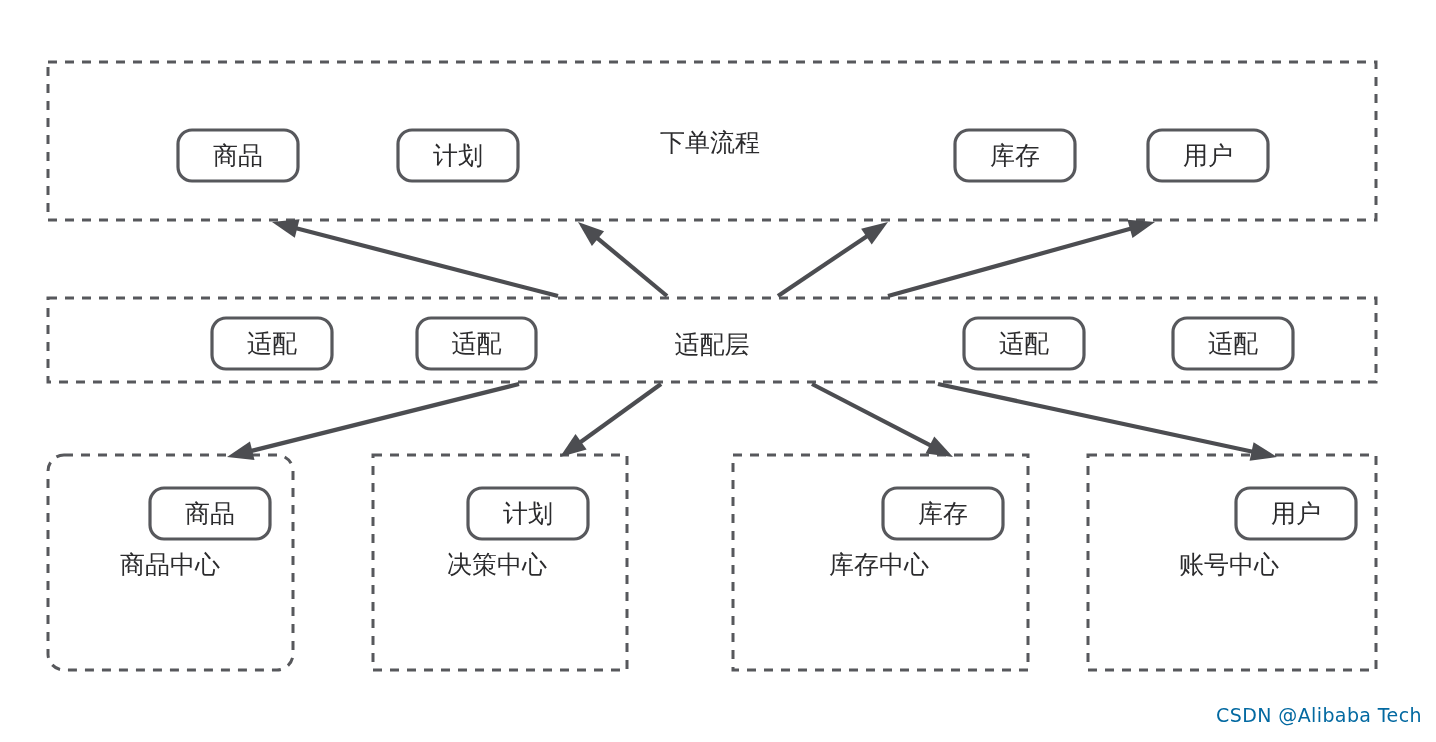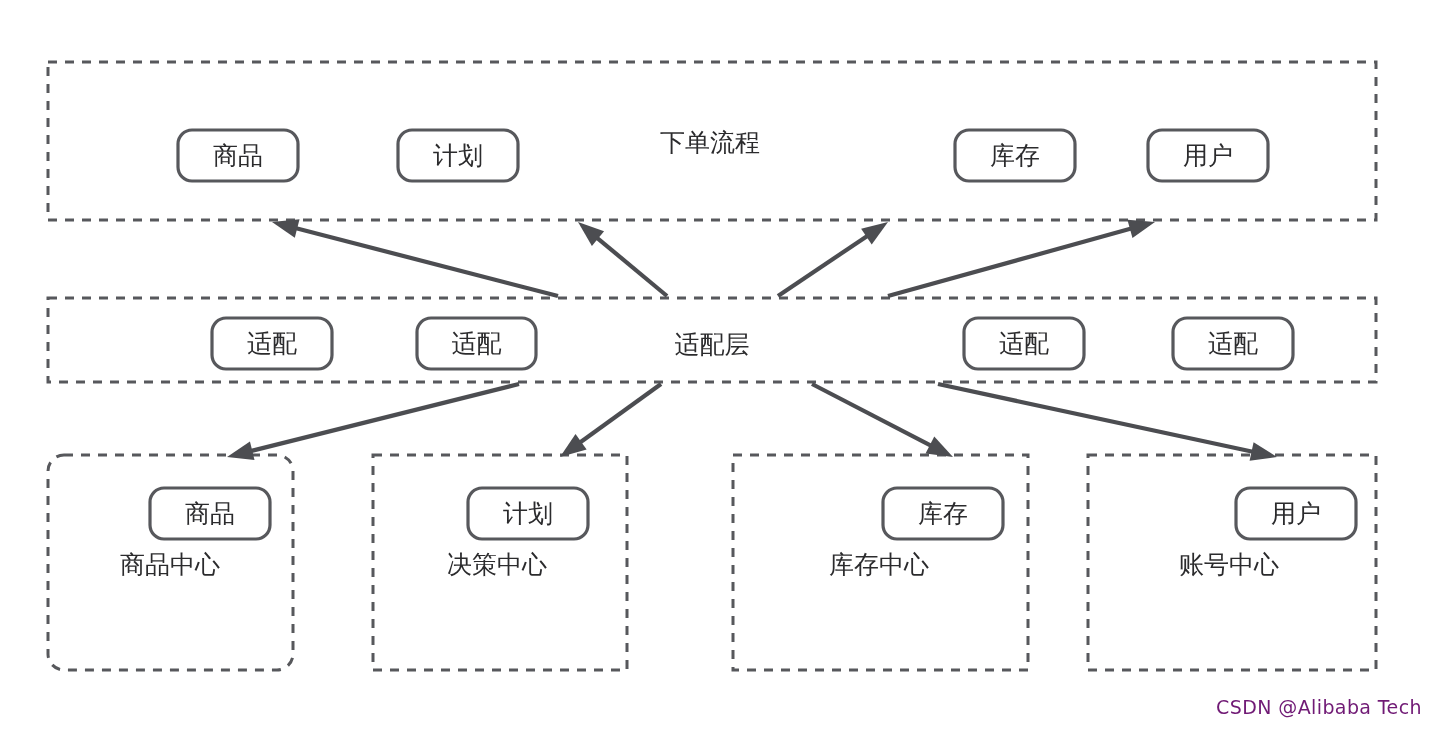--- a/index.html
+++ b/index.html
@@ -60,24 +60,24 @@
   }
   .layer-title {
     font-size: 25px;
   }
   .center-caption {
     font-size: 25px;
   }
   .watermark-text {
     position: absolute;
     right: 14px;
-    bottom: 24px;
+    bottom: 16px;
     font-family: "DejaVu Sans", "Liberation Sans", sans-serif;
     font-size: 19px;
-    color: #701a75;
+    color: #0369a1;
     letter-spacing: 0.4px;
     white-space: nowrap;
   }
 </style>
 </head>
 <body>
 
 <div id="diagram-root">
 
   <svg class="diagram-canvas" viewBox="0 0 1436 742">

